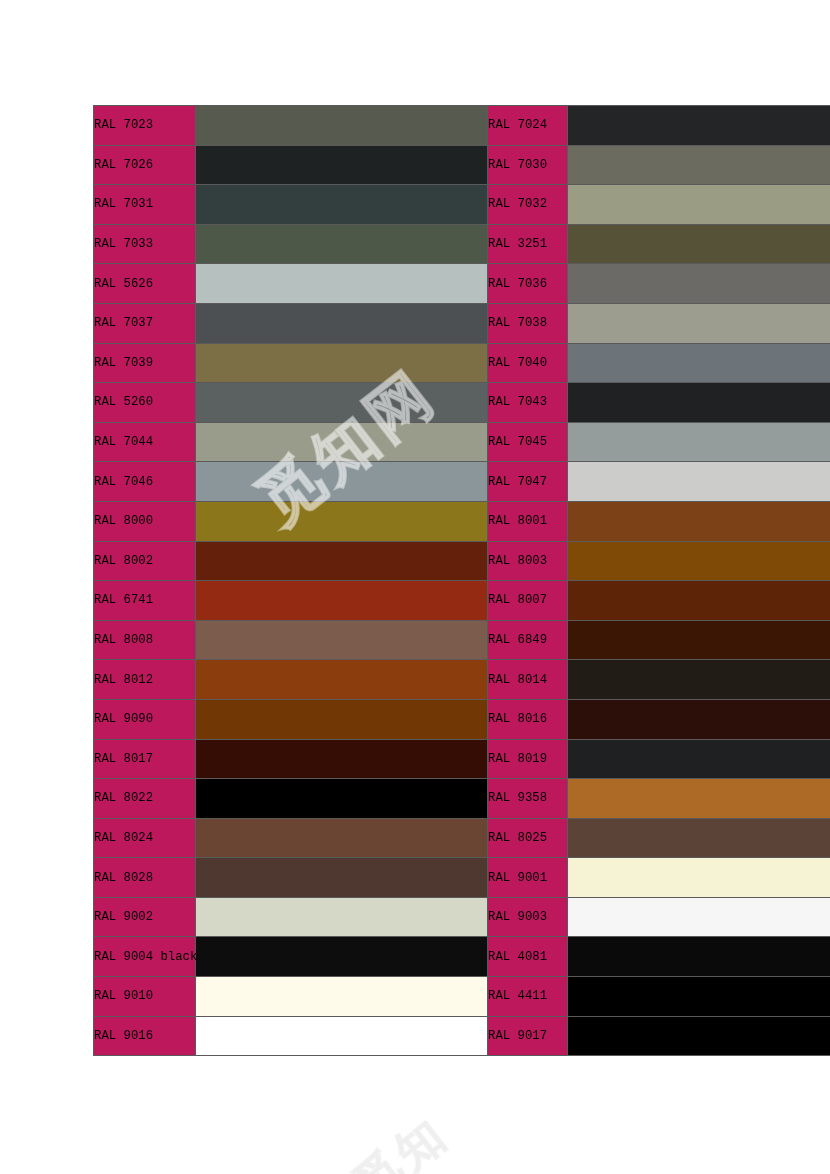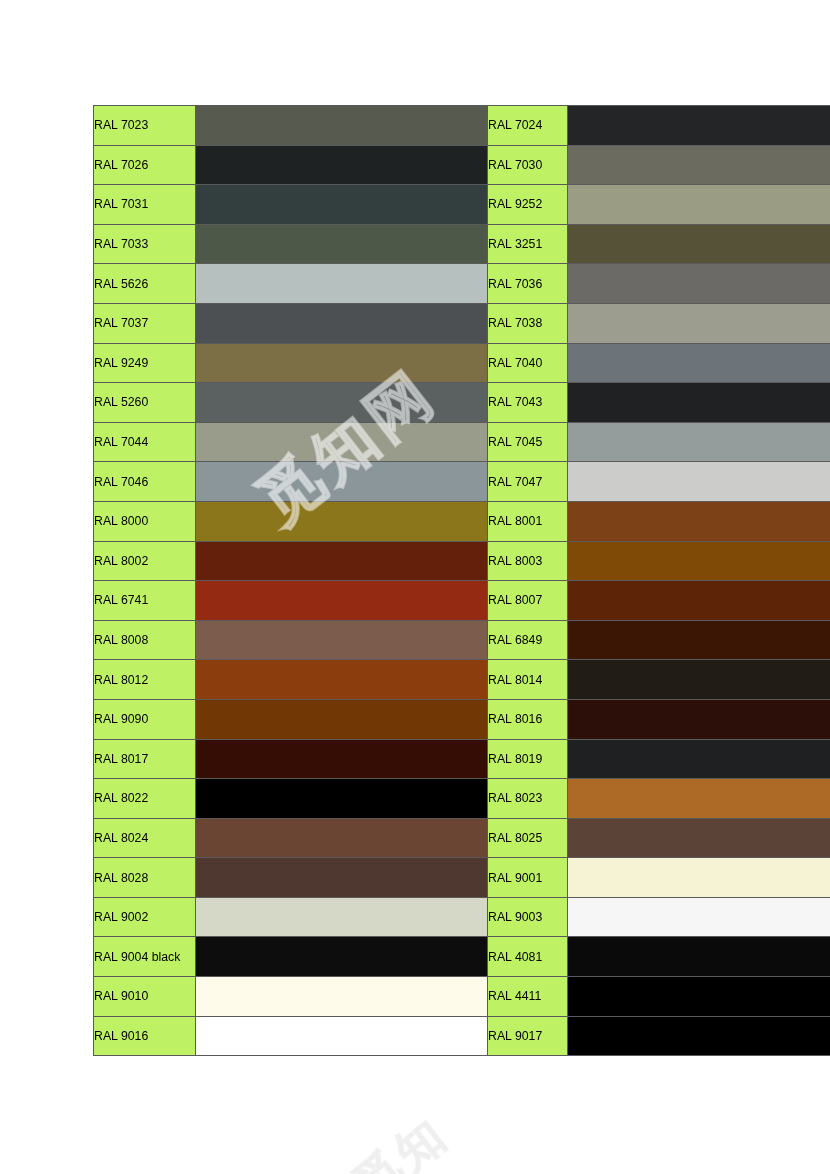--- a/index.html
+++ b/index.html
@@ -64,26 +64,27 @@
   }
   #ral-table tr { height: 39.6px; }
   #ral-table td {
     padding: 0;
     margin: 0;
     border: 1px solid #5a5a5a;
     height: 39.6px;
     box-sizing: border-box;
   }
   td.label {
-    background: #bef264;
+    background: #be185d;
     font-size: 12.3px;
     color: #000000;
     padding-left: 9px;
     white-space: nowrap;
     vertical-align: middle;
+    font-family: Liberation Mono, monospace;
   }
   td.label-a { width: 102px; }
   td.swatch-a { width: 292px; }
   td.label-b { width: 80px; }
   td.swatch-b { width: 286px; }
   td.swatch { padding: 0; }
 </style>
 </head>
 <body>
 
@@ -101,21 +102,21 @@
         </tr>
         <tr>
           <td class="label label-a">RAL 7026</td>
           <td class="swatch swatch-a" style="background-color: rgb(30, 34, 35);"></td>
           <td class="label label-b">RAL 7030</td>
           <td class="swatch swatch-b" style="background-color: rgb(107, 108, 95);"></td>
         </tr>
         <tr>
           <td class="label label-a">RAL 7031</td>
           <td class="swatch swatch-a" style="background-color: rgb(51, 62, 63);"></td>
-          <td class="label label-b">RAL 9252</td>
+          <td class="label label-b">RAL 7032</td>
           <td class="swatch swatch-b" style="background-color: rgb(154, 157, 131);"></td>
         </tr>
         <tr>
           <td class="label label-a">RAL 7033</td>
           <td class="swatch swatch-a" style="background-color: rgb(78, 88, 73);"></td>
           <td class="label label-b">RAL 3251</td>
           <td class="swatch swatch-b" style="background-color: rgb(85, 82, 56);"></td>
         </tr>
         <tr>
           <td class="label label-a">RAL 5626</td>
@@ -123,21 +124,21 @@
           <td class="label label-b">RAL 7036</td>
           <td class="swatch swatch-b" style="background-color: rgb(108, 106, 103);"></td>
         </tr>
         <tr>
           <td class="label label-a">RAL 7037</td>
           <td class="swatch swatch-a" style="background-color: rgb(76, 80, 82);"></td>
           <td class="label label-b">RAL 7038</td>
           <td class="swatch swatch-b" style="background-color: rgb(156, 157, 142);"></td>
         </tr>
         <tr>
-          <td class="label label-a">RAL 9249</td>
+          <td class="label label-a">RAL 7039</td>
           <td class="swatch swatch-a" style="background-color: rgb(124, 111, 70);"></td>
           <td class="label label-b">RAL 7040</td>
           <td class="swatch swatch-b" style="background-color: rgb(108, 116, 121);"></td>
         </tr>
         <tr>
           <td class="label label-a">RAL 5260</td>
           <td class="swatch swatch-a" style="background-color: rgb(90, 97, 96);"></td>
           <td class="label label-b">RAL 7043</td>
           <td class="swatch swatch-b" style="background-color: rgb(31, 33, 34);"></td>
         </tr>
@@ -191,21 +192,21 @@
         </tr>
         <tr>
           <td class="label label-a">RAL 8017</td>
           <td class="swatch swatch-a" style="background-color: rgb(54, 13, 4);"></td>
           <td class="label label-b">RAL 8019</td>
           <td class="swatch swatch-b" style="background-color: rgb(31, 32, 34);"></td>
         </tr>
         <tr>
           <td class="label label-a">RAL 8022</td>
           <td class="swatch swatch-a" style="background-color: rgb(0, 0, 0);"></td>
-          <td class="label label-b">RAL 8023</td>
+          <td class="label label-b">RAL 9358</td>
           <td class="swatch swatch-b" style="background-color: rgb(172, 106, 38);"></td>
         </tr>
         <tr>
           <td class="label label-a">RAL 8024</td>
           <td class="swatch swatch-a" style="background-color: rgb(107, 69, 52);"></td>
           <td class="label label-b">RAL 8025</td>
           <td class="swatch swatch-b" style="background-color: rgb(92, 67, 56);"></td>
         </tr>
         <tr>
           <td class="label label-a">RAL 8028</td>

